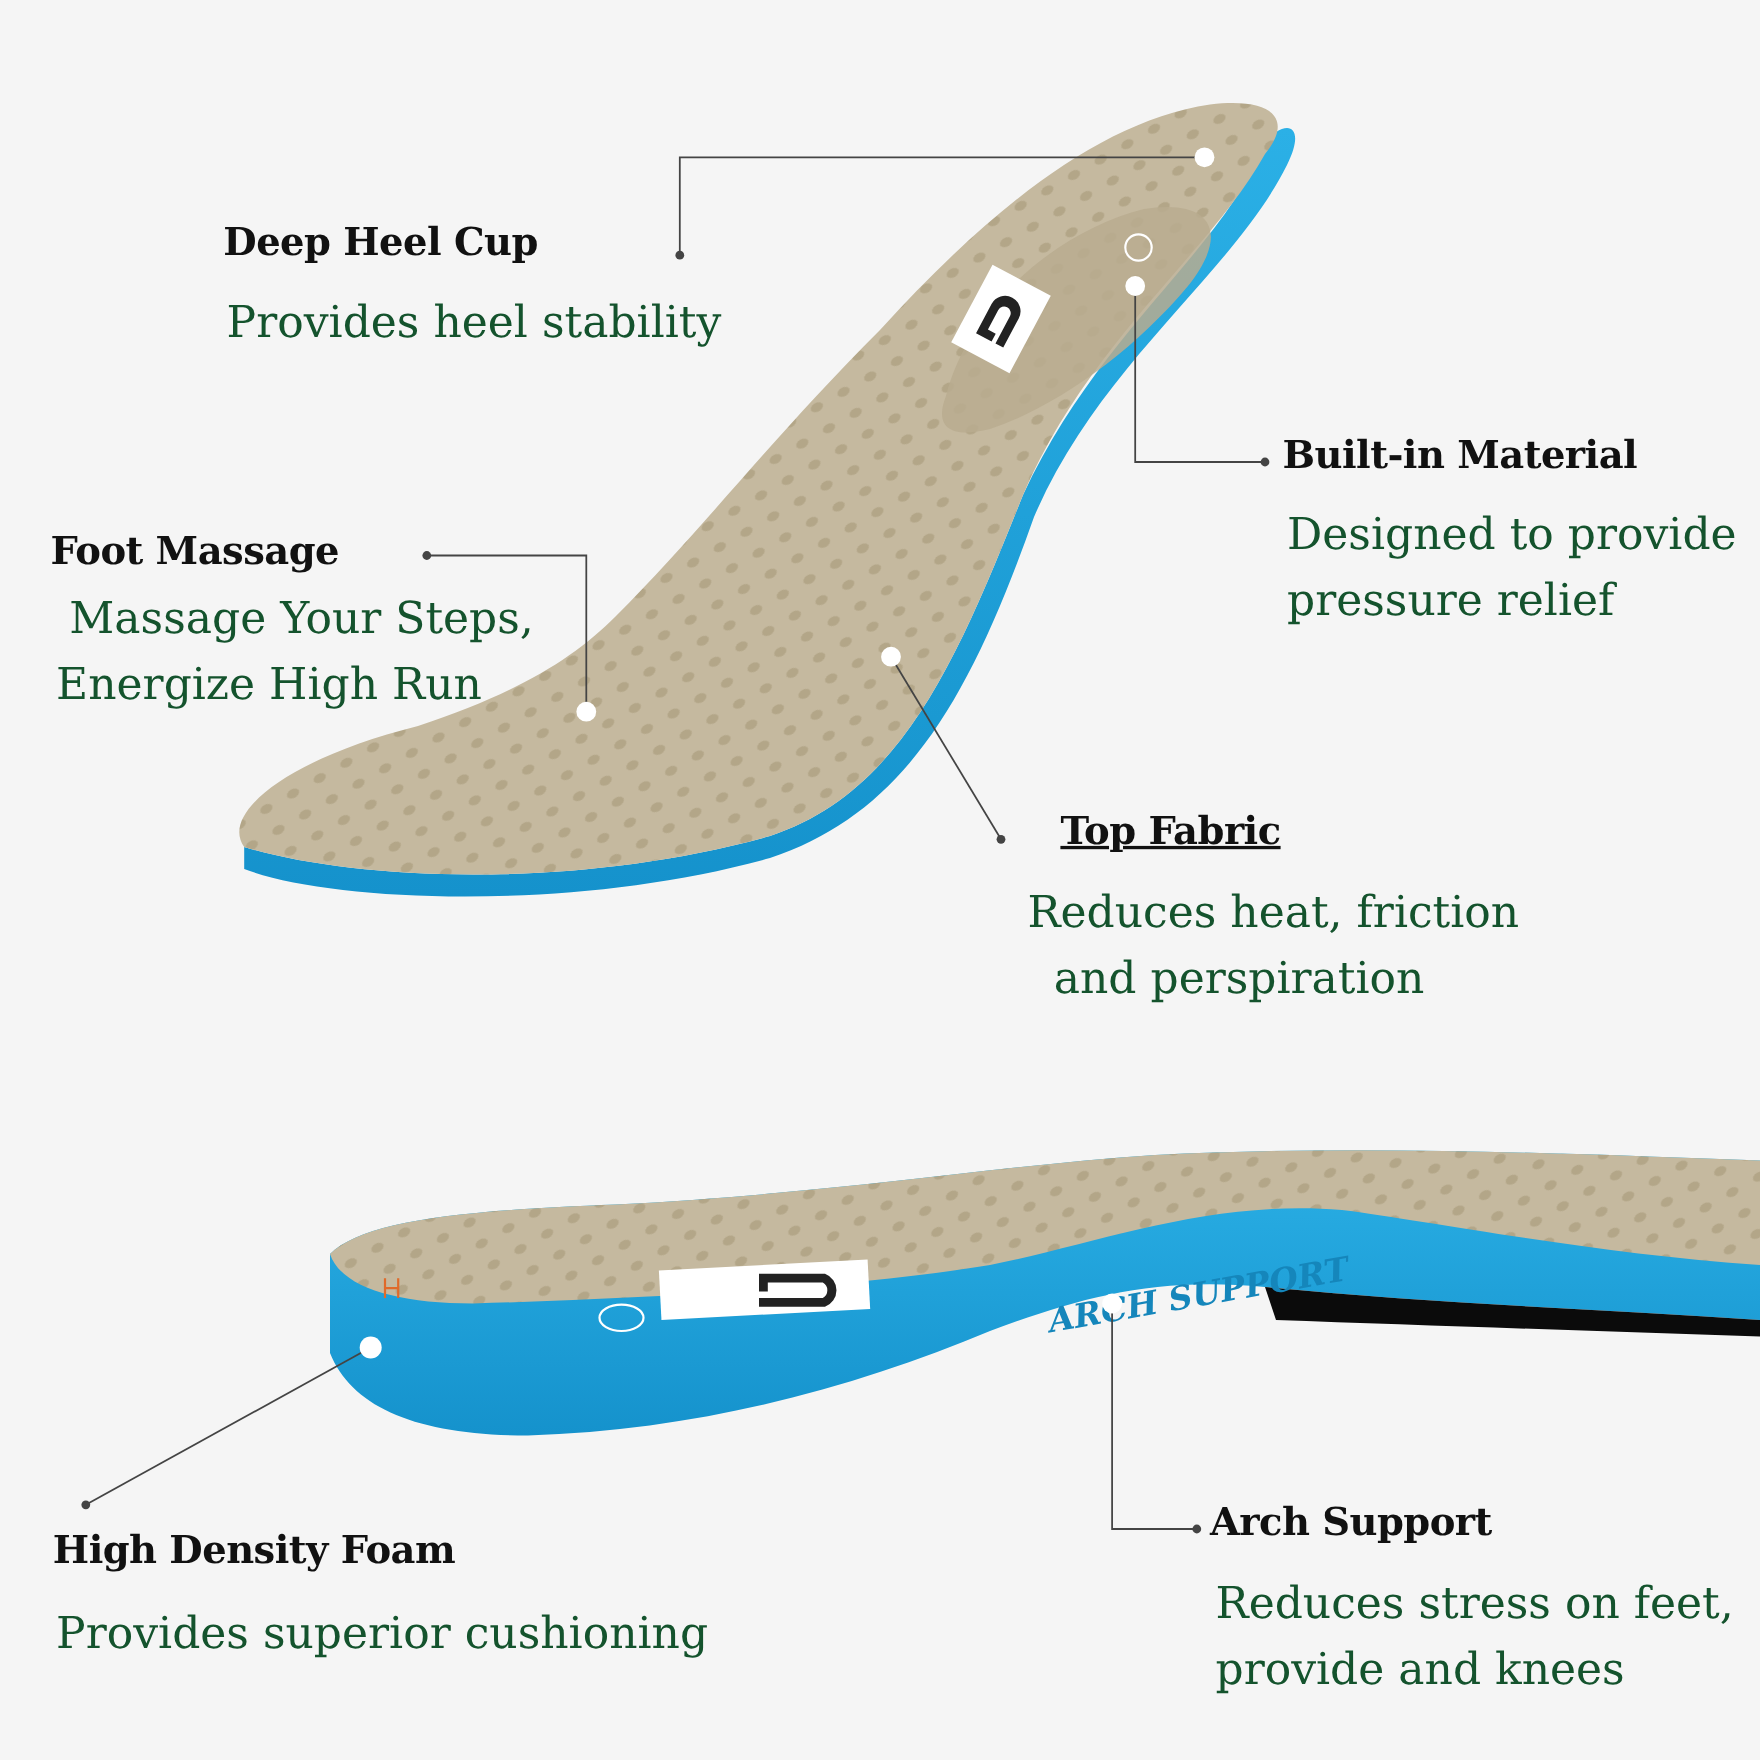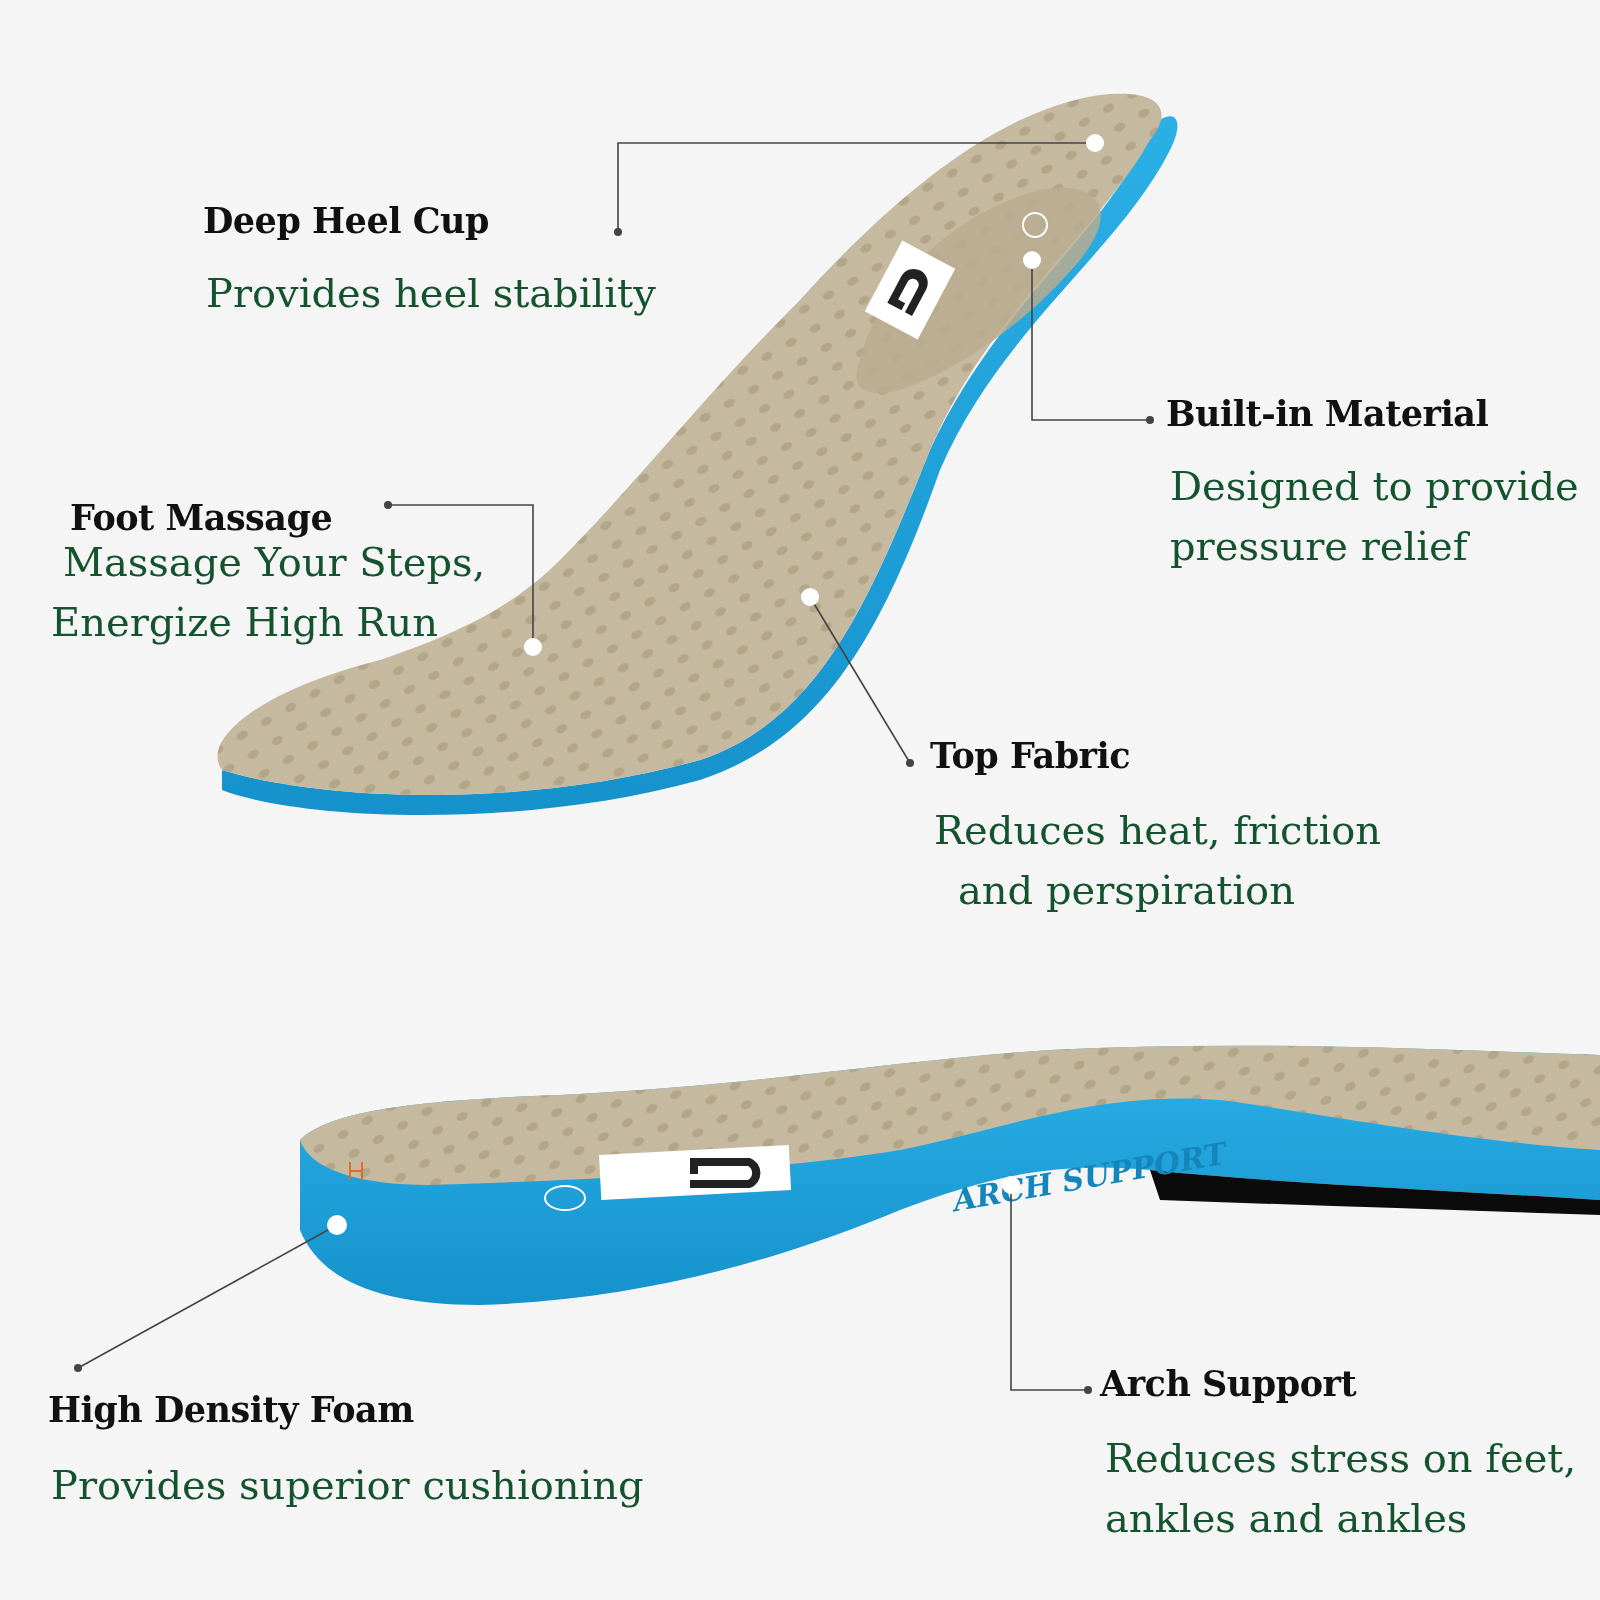--- a/index.html
+++ b/index.html
@@ -81,35 +81,35 @@
     <div class="desc" style="left:206px; top:263px;">Provides heel stability</div>
   </div>
 
   <div>
     <div class="title" style="left:1166px; top:396px;">Built-in Material</div>
     <div class="desc" style="left:1170px; top:456px;">Designed to provide</div>
     <div class="desc" style="left:1170px; top:516px;">pressure relief</div>
   </div>
 
   <div>
-    <div class="title" style="left:46px; top:500px;margin-left:24px;">Foot Massage</div>
+    <div class="title" style="left:46px; top:484px;">Foot Massage</div>
     <div class="desc" style="left:63px; top:532px;">Massage Your Steps,</div>
     <div class="desc" style="left:51px; top:592px;">Energize High Run</div>
   </div>
 
   <div>
-    <div class="title" style="left:930px; top:738px;">Top Fabric</div>
+    <div class="title" style="left:964px; top:738px;text-decoration:underline;">Top Fabric</div>
     <div class="desc" style="left:934px; top:800px;">Reduces heat, friction</div>
     <div class="desc" style="left:934px; top:860px;margin-left:24px;">and perspiration</div>
   </div>
 
   <div>
     <div class="title" style="left:48px; top:1392px;text-align:center;">High Density Foam</div>
     <div class="desc" style="left:51px; top:1455px;">Provides superior cushioning</div>
   </div>
 
   <div>
     <div class="title" style="left:1100px; top:1366px;">Arch Support</div>
     <div class="desc" style="left:1105px; top:1428px;">Reduces stress on feet,</div>
-    <div class="desc" style="left:1105px; top:1488px;">ankles and ankles</div>
+    <div class="desc" style="left:1105px; top:1488px;">provide and knees</div>
   </div>
 
 </div>
 
 </body></html>

